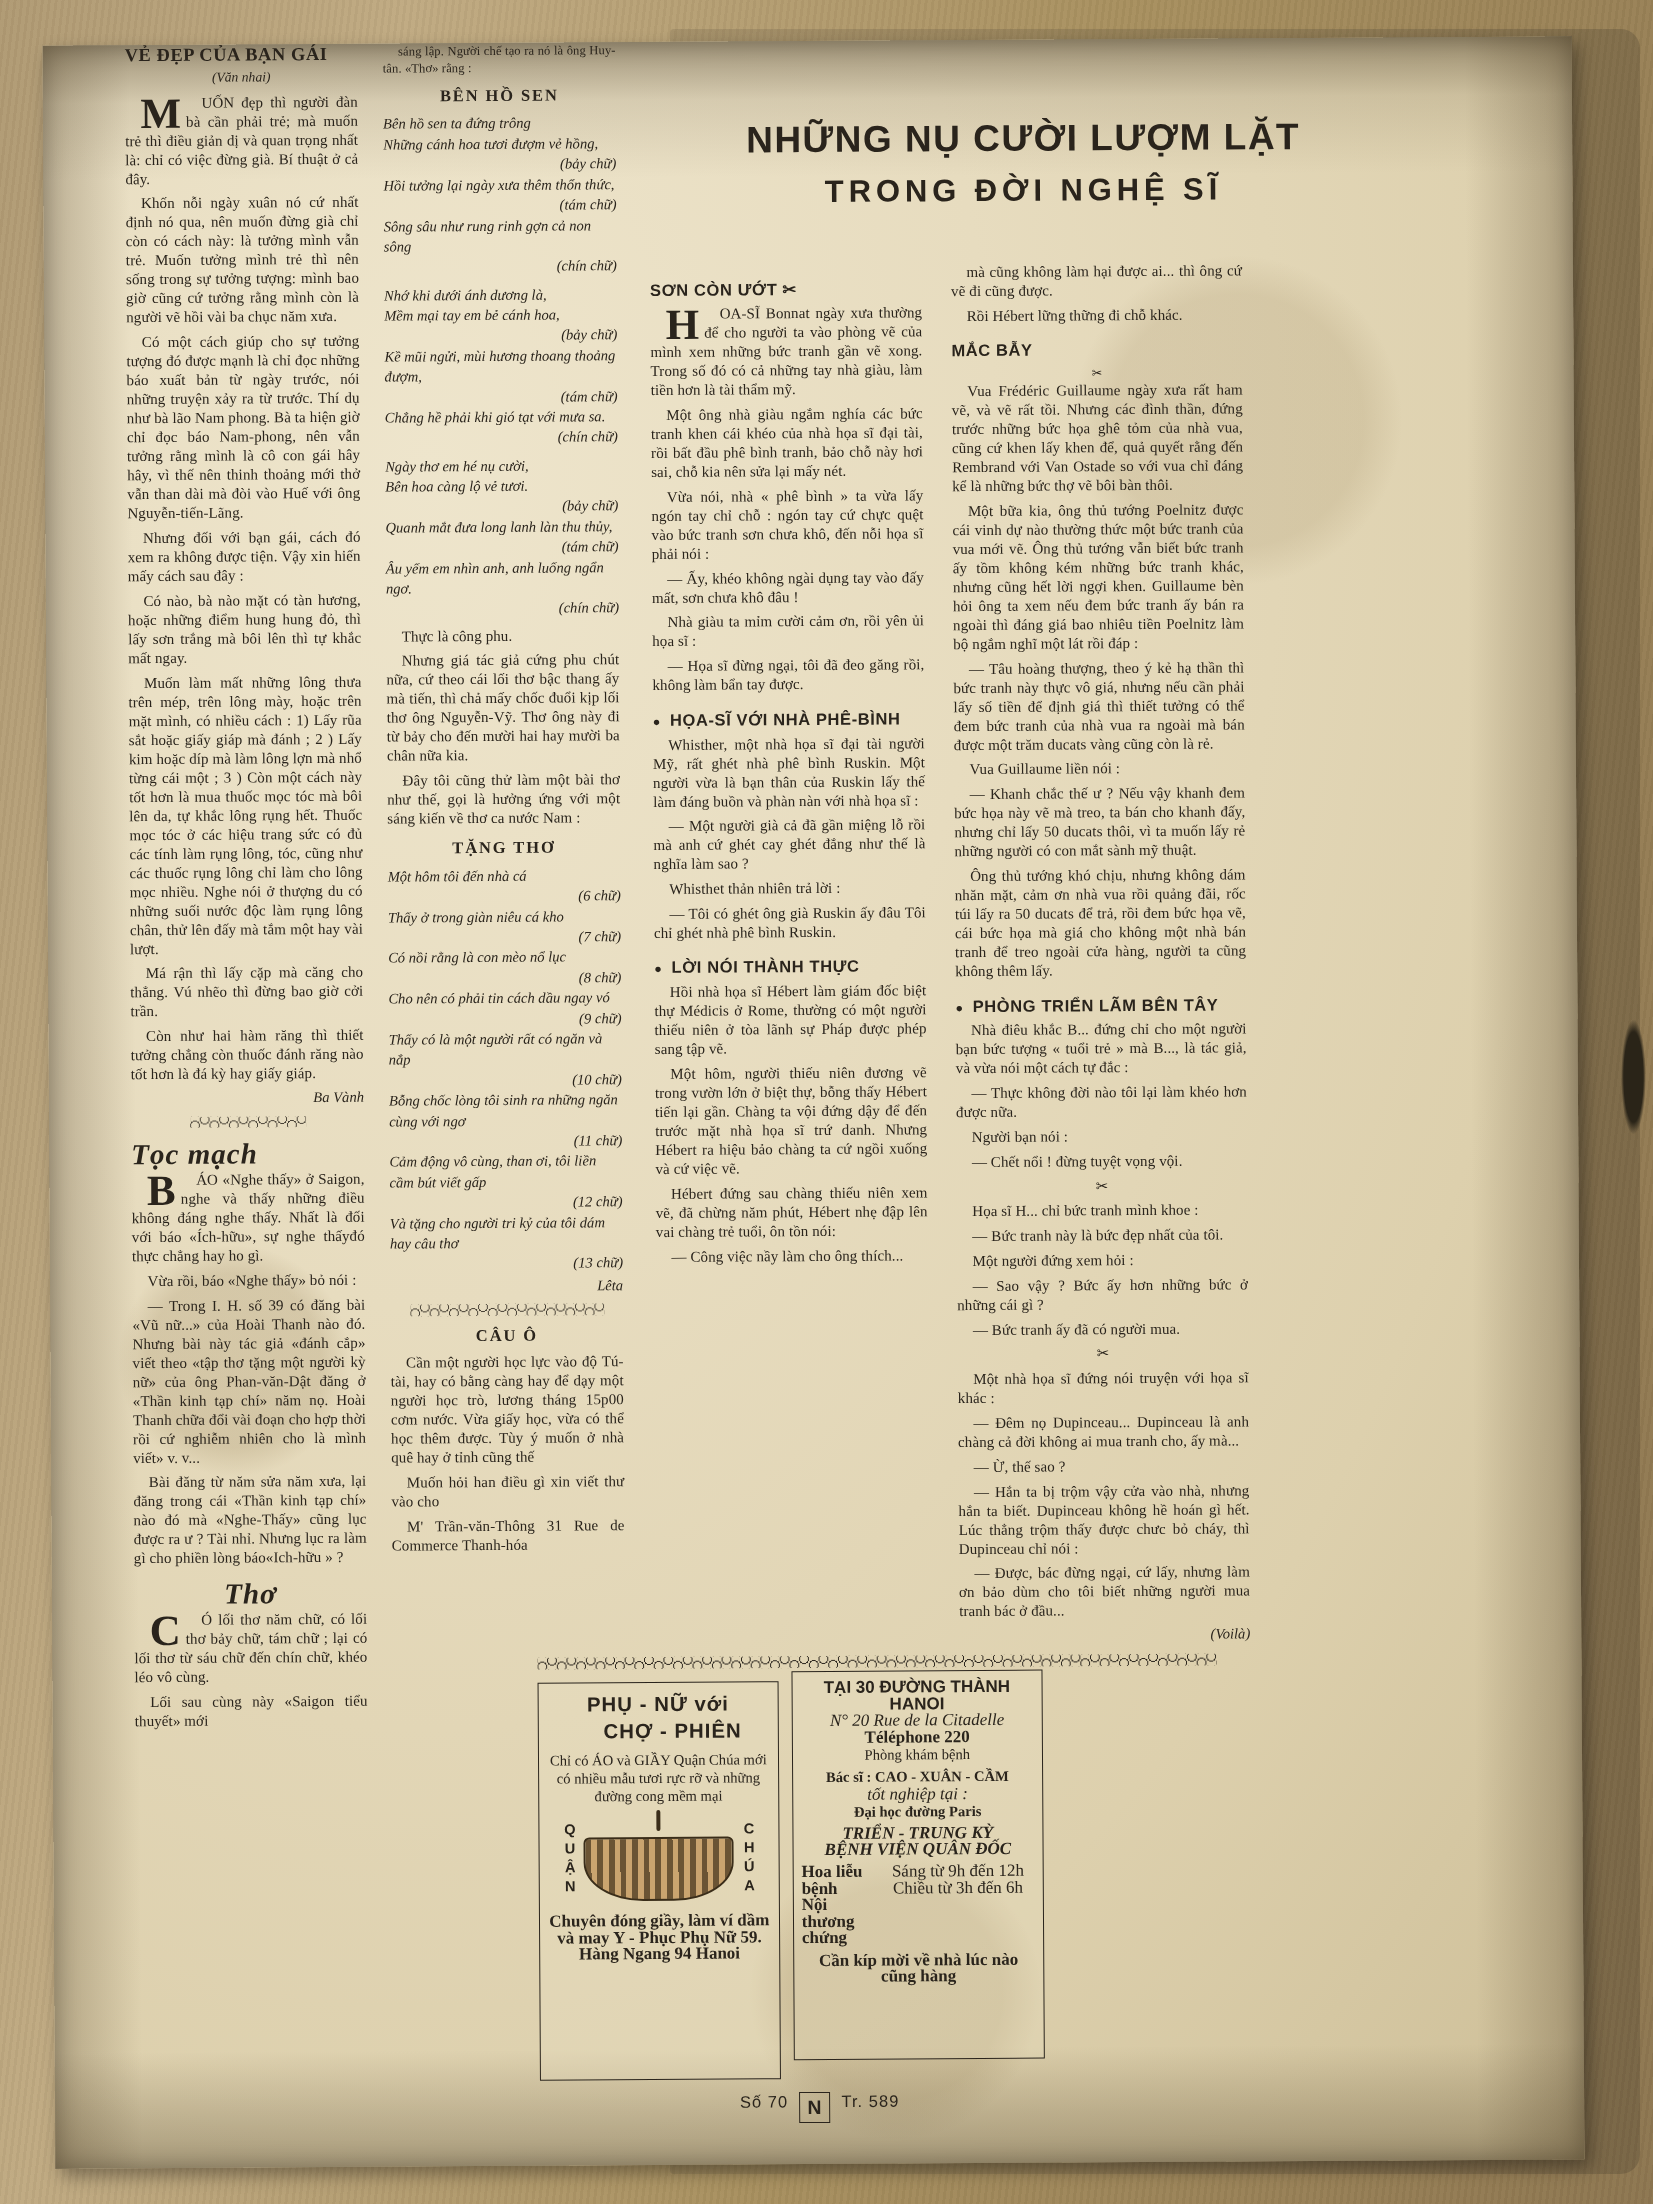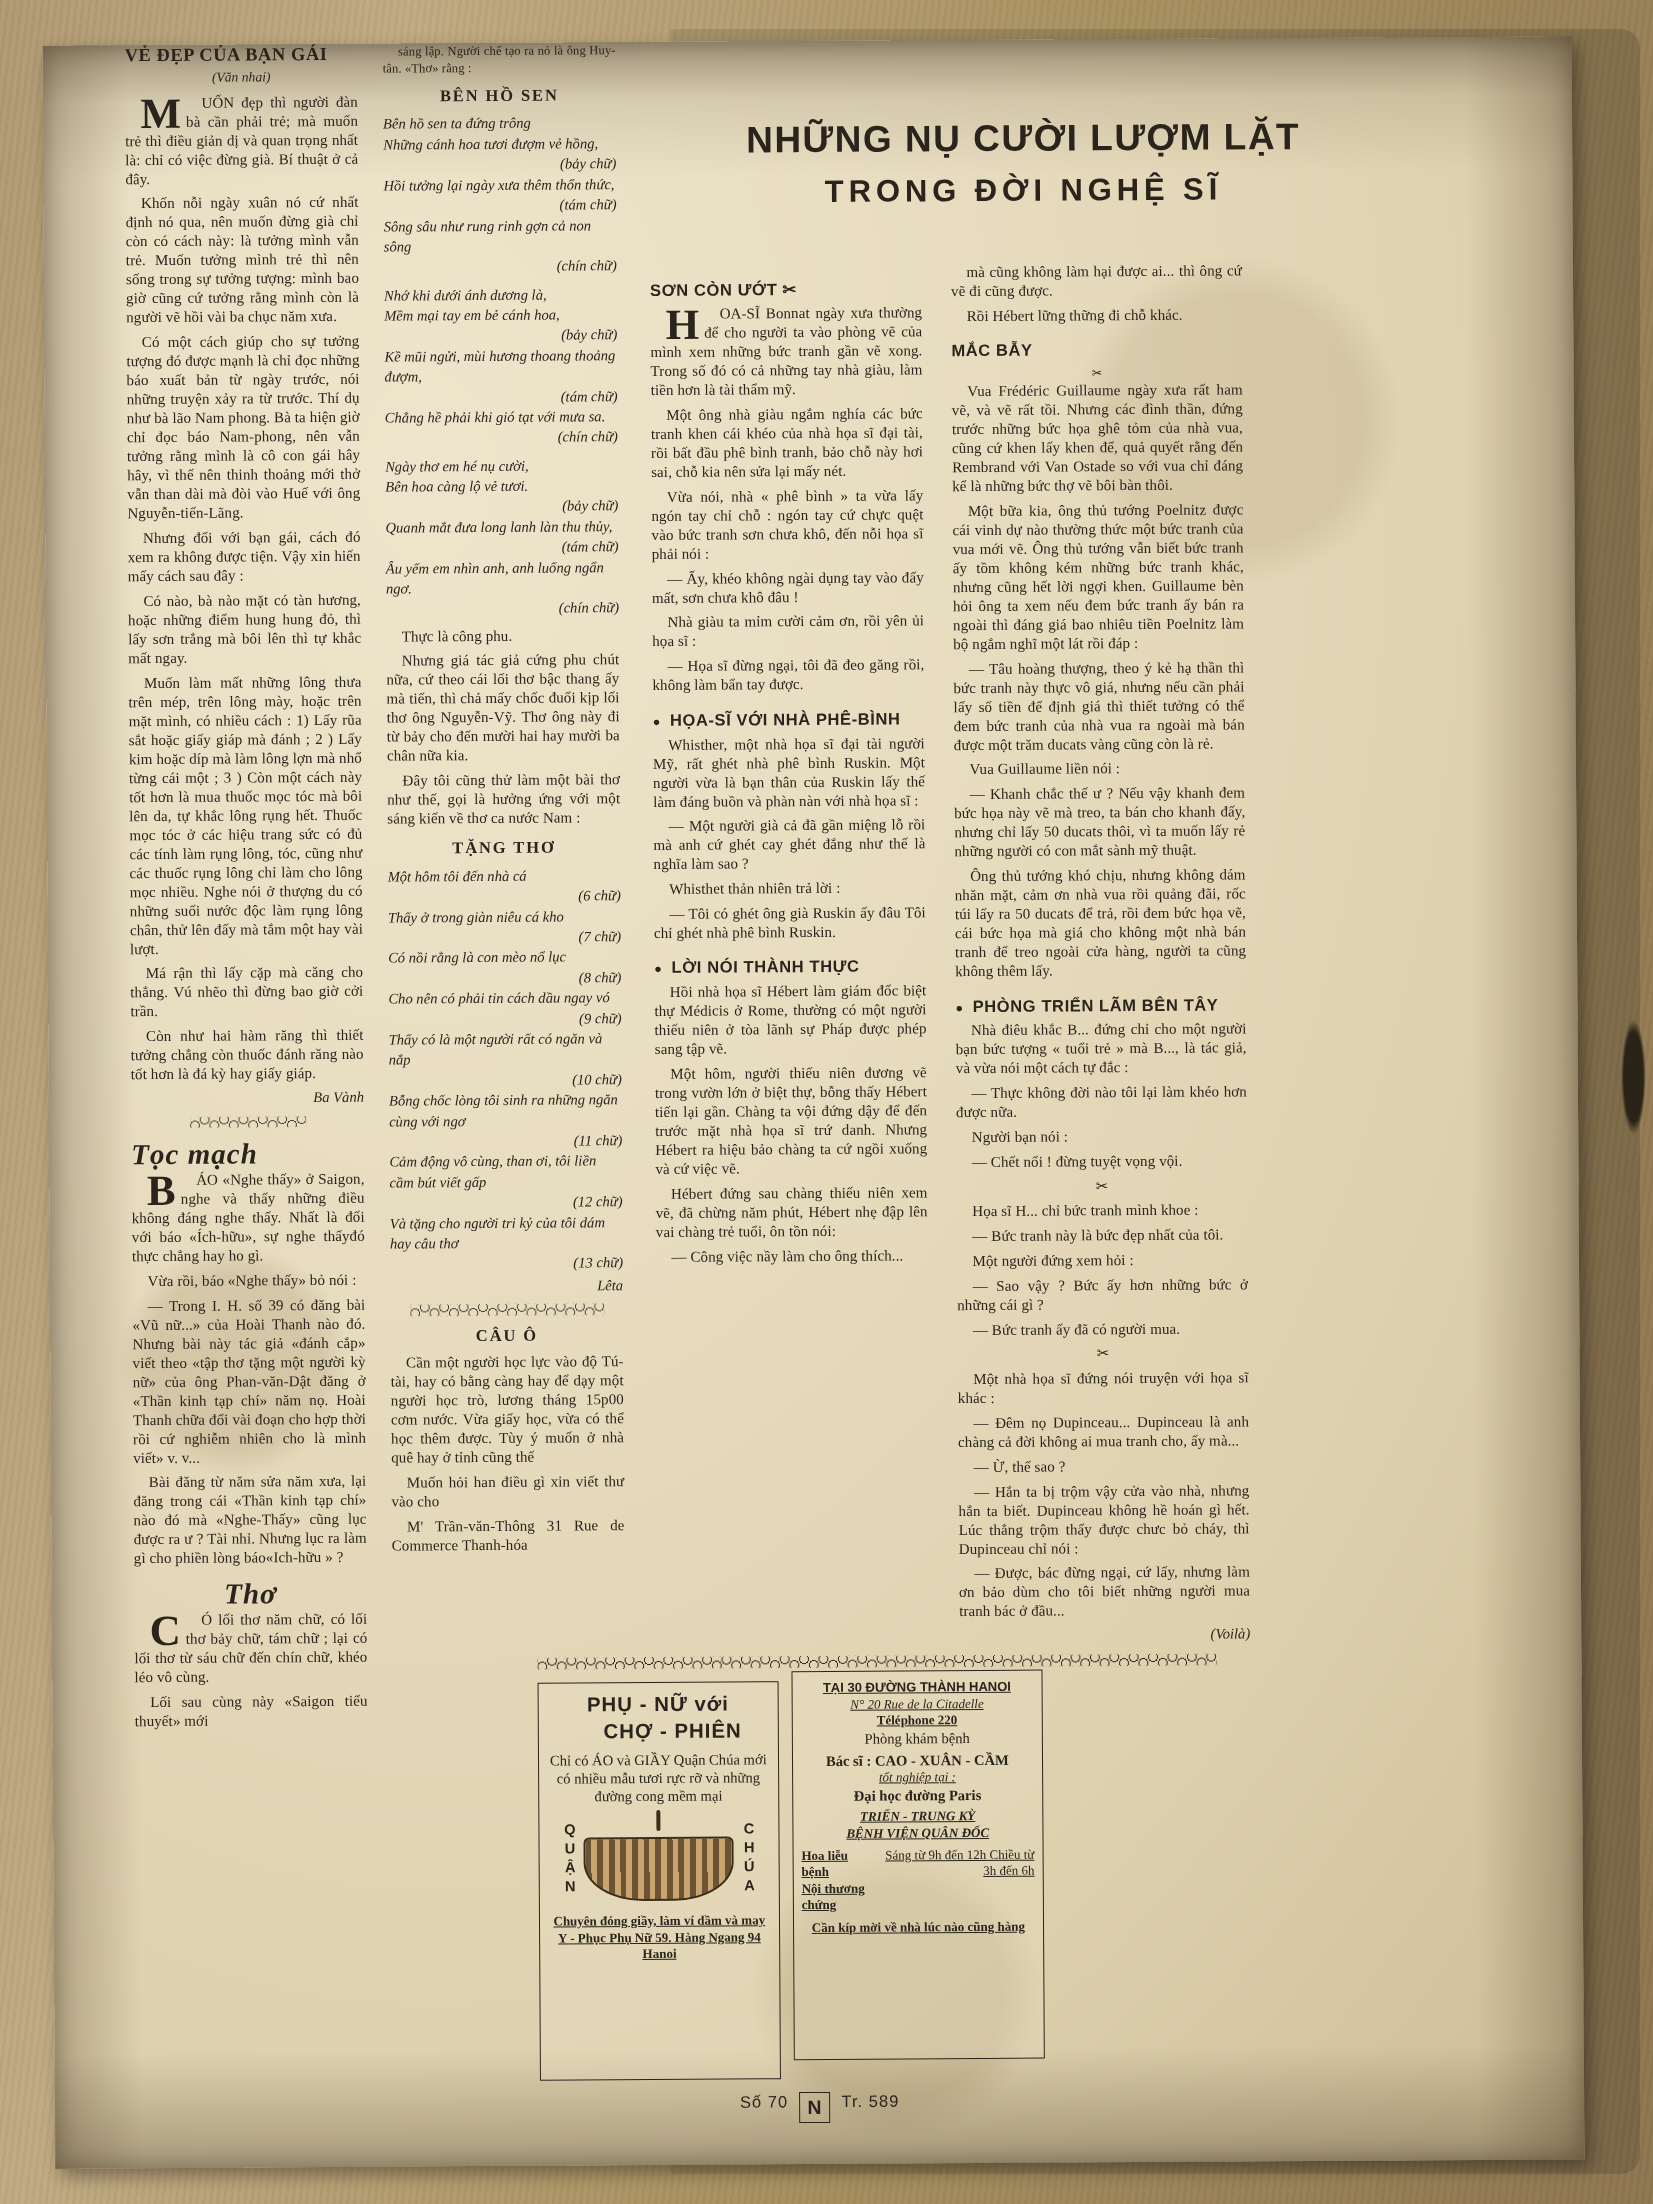--- a/index.html
+++ b/index.html
@@ -142,21 +142,21 @@
     background:rgba(236,226,200,.25);
     text-align:center;
   }
   .ad1{ left:0; top:0; width:223px; height:380px; }
   .ad2{ left:254px; top:-9.7px; width:233px; height:371px; }
   .adttl{
     font-family:"Liberation Sans", sans-serif; font-weight:bold;
     font-size:20.4px; letter-spacing:1px; line-height:27px;
   }
   .adtxt{ font-size:14.6px; line-height:18.4px; }
-  .adsmall{ font-size:13px; line-height:16.5px;text-decoration:underline; }
+  .adsmall{ font-size:17px; line-height:16.5px; }
   .basket{
     width:146px; height:60px; margin:7.8px auto 3.9px;
     background:
       repeating-linear-gradient(90deg,#6b5434 0 5.8px, #caa46f 5.8px 11.6px);
     border:2.9px solid #3a2d19;
     border-radius:5.8px 5.8px 40% 40%/5.8px 5.8px 60% 60%;
   }
   .basket-top{
     width:161px; height:13.6px; margin:0 auto;
     background:repeating-linear-gradient(90deg,#6b5434 0 6.8px,#caa46f 6.8px 13.6px);
@@ -419,21 +419,21 @@
       <div class="adtxt" style="font-weight:bold;margin-top:3.9px;">Bác sĩ : CAO - XUÂN - CẦM</div>
       <div class="adsmall" style="font-style:italic">tốt nghiệp tại :</div>
       <div class="adtxt" style="font-weight:bold">Đại học đường Paris</div>
       <div class="adsmall" style="font-weight:bold;font-style:italic;margin-top:3.9px;">TRIỂN - TRUNG KỲ</div>
       <div class="adsmall" style="font-weight:bold;font-style:italic;">BỆNH VIỆN QUÂN ĐỐC</div>
       <div style="display:flex;justify-content:space-between;margin-top:5.8px;gap:3.9px;">
         <div style="text-align:left;">
           <div class="adsmall" style="font-weight:bold">Hoa liễu bệnh</div>
           <div class="adsmall" style="font-weight:bold">Nội thương chứng</div>
         </div>
-        <div class="adsmall" style="text-align:right;">Sáng từ 9h đến 12h Chiều từ 3h đến 6h</div>
+        <div class="adsmall" style="text-align:center;">Sáng từ 9h đến 12h Chiều từ 3h đến 6h</div>
       </div>
       <div class="adsmall" style="font-weight:bold;margin-top:5.8px;">Cần kíp mời về nhà lúc nào cũng hàng</div>
     </div>
   </div>
 
   <div class="footer">
     <span>Số 70</span>
     <span class="logoN">N</span>
     <span>Tr. 589</span>
   </div>

